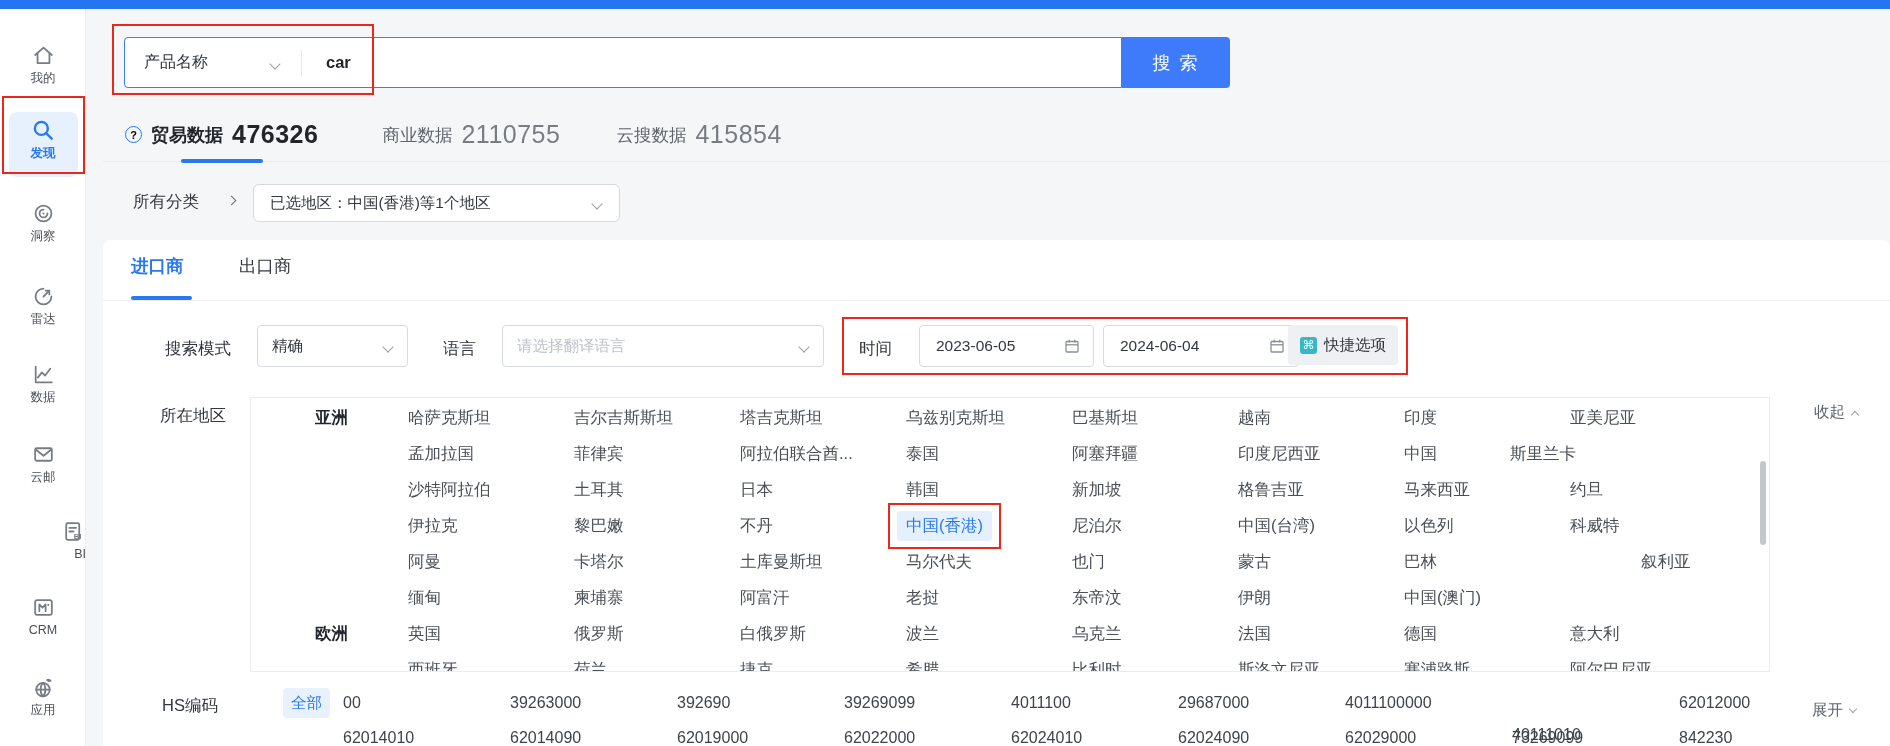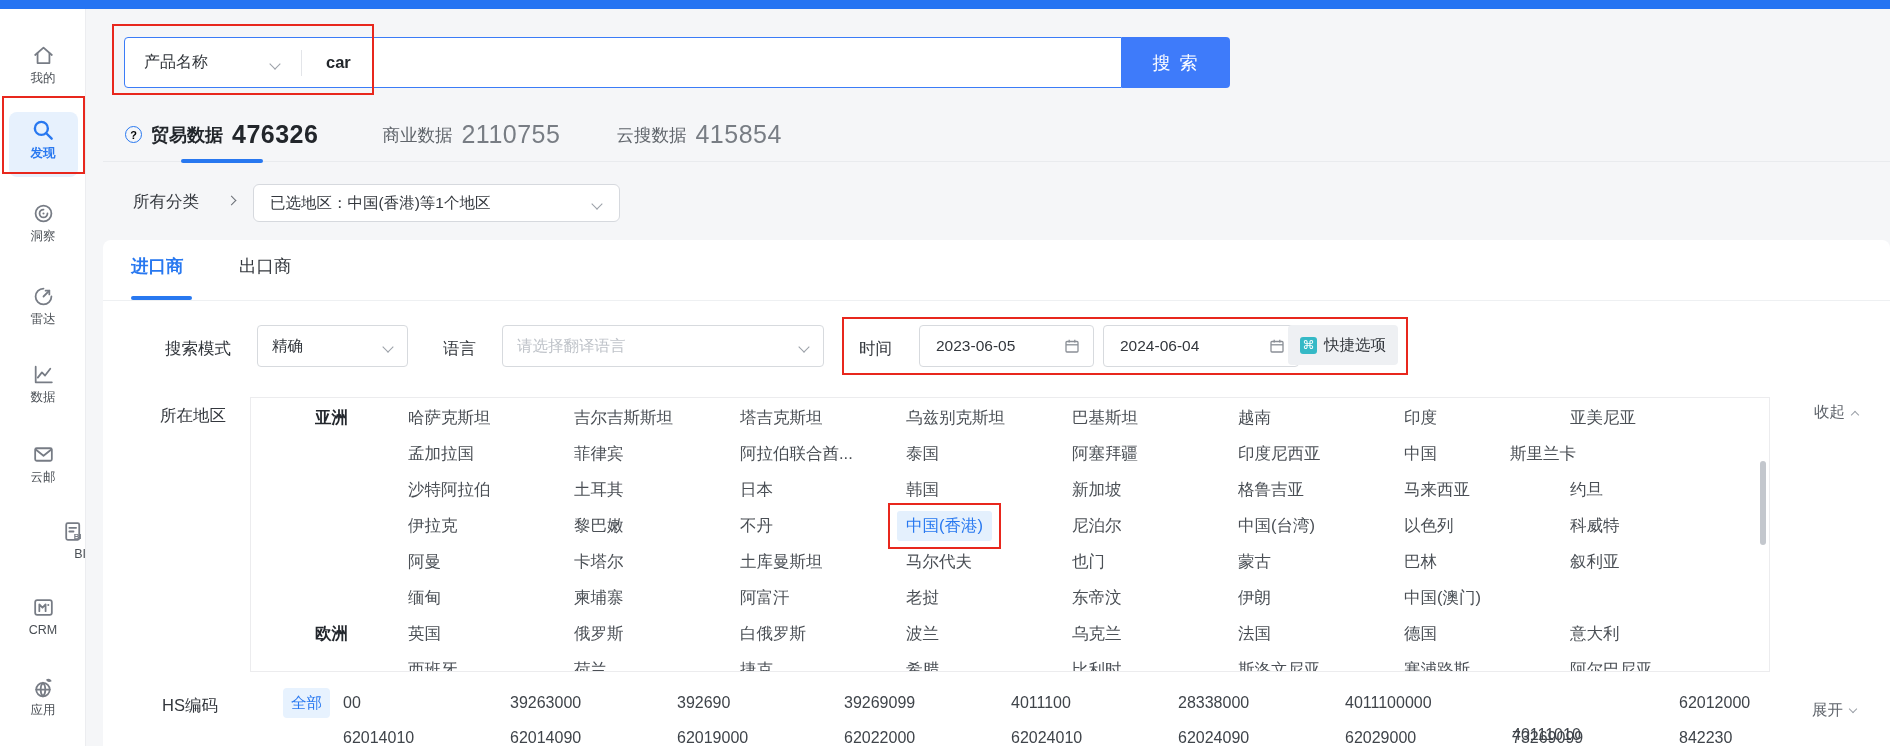--- a/index.html
+++ b/index.html
@@ -342,21 +342,21 @@
         <span class="cell" style="left: 1319px;">科威特</span>
       </div>
       <div class="rrow" style="top: 153px;">
         <span class="cell" style="left: 157px;">阿曼</span>
         <span class="cell" style="left: 323px;">卡塔尔</span>
         <span class="cell" style="left: 489px;">土库曼斯坦</span>
         <span class="cell" style="left: 655px;">马尔代夫</span>
         <span class="cell" style="left: 821px;">也门</span>
         <span class="cell" style="left: 987px;">蒙古</span>
         <span class="cell" style="left: 1153px;">巴林</span>
-        <span class="cell" style="left: 1319px;">叙利亚</span>
+        <span class="cell" style="left: 1390px;">叙利亚</span>
       </div>
       <div class="rrow" style="top: 189px;">
         <span class="cell" style="left: 157px;">缅甸</span>
         <span class="cell" style="left: 323px;">柬埔寨</span>
         <span class="cell" style="left: 489px;">阿富汗</span>
         <span class="cell" style="left: 655px;">老挝</span>
         <span class="cell" style="left: 821px;">东帝汶</span>
         <span class="cell" style="left: 987px;">伊朗</span>
         <span class="cell" style="left: 1153px;">中国(澳门)</span>
       </div>
@@ -384,21 +384,21 @@
     </div>
 
   <span class="hs-label">HS编码</span>
   <div class="hs-all">全部</div>
   <div class="hsrow" style="top:694px;" id="hsrow1">
       <span class="hs-cell" style="left: 0px;">00</span>
       <span class="hs-cell" style="left: 167px;">39263000</span>
       <span class="hs-cell" style="left: 334px;">392690</span>
       <span class="hs-cell" style="left: 501px;">39269099</span>
       <span class="hs-cell" style="left: 668px;">4011100</span>
-      <span class="hs-cell" style="left: 835px;">28338000</span>
+      <span class="hs-cell" style="left: 835px;">29687000</span>
       <span class="hs-cell" style="left: 1002px;">4011100000</span>
       <span class="hs-cell" style="left: 1169px; margin-top: 32px;">40111010</span>
       <span class="hs-cell" style="left: 1336px;">62012000</span>
     </div>
   <div class="hsrow" style="top:729px;" id="hsrow2">
       <span class="hs-cell" style="left: 0px;">62014010</span>
       <span class="hs-cell" style="left: 167px;">62014090</span>
       <span class="hs-cell" style="left: 334px;">62019000</span>
       <span class="hs-cell" style="left: 501px;">62022000</span>
       <span class="hs-cell" style="left: 668px;">62024010</span>

